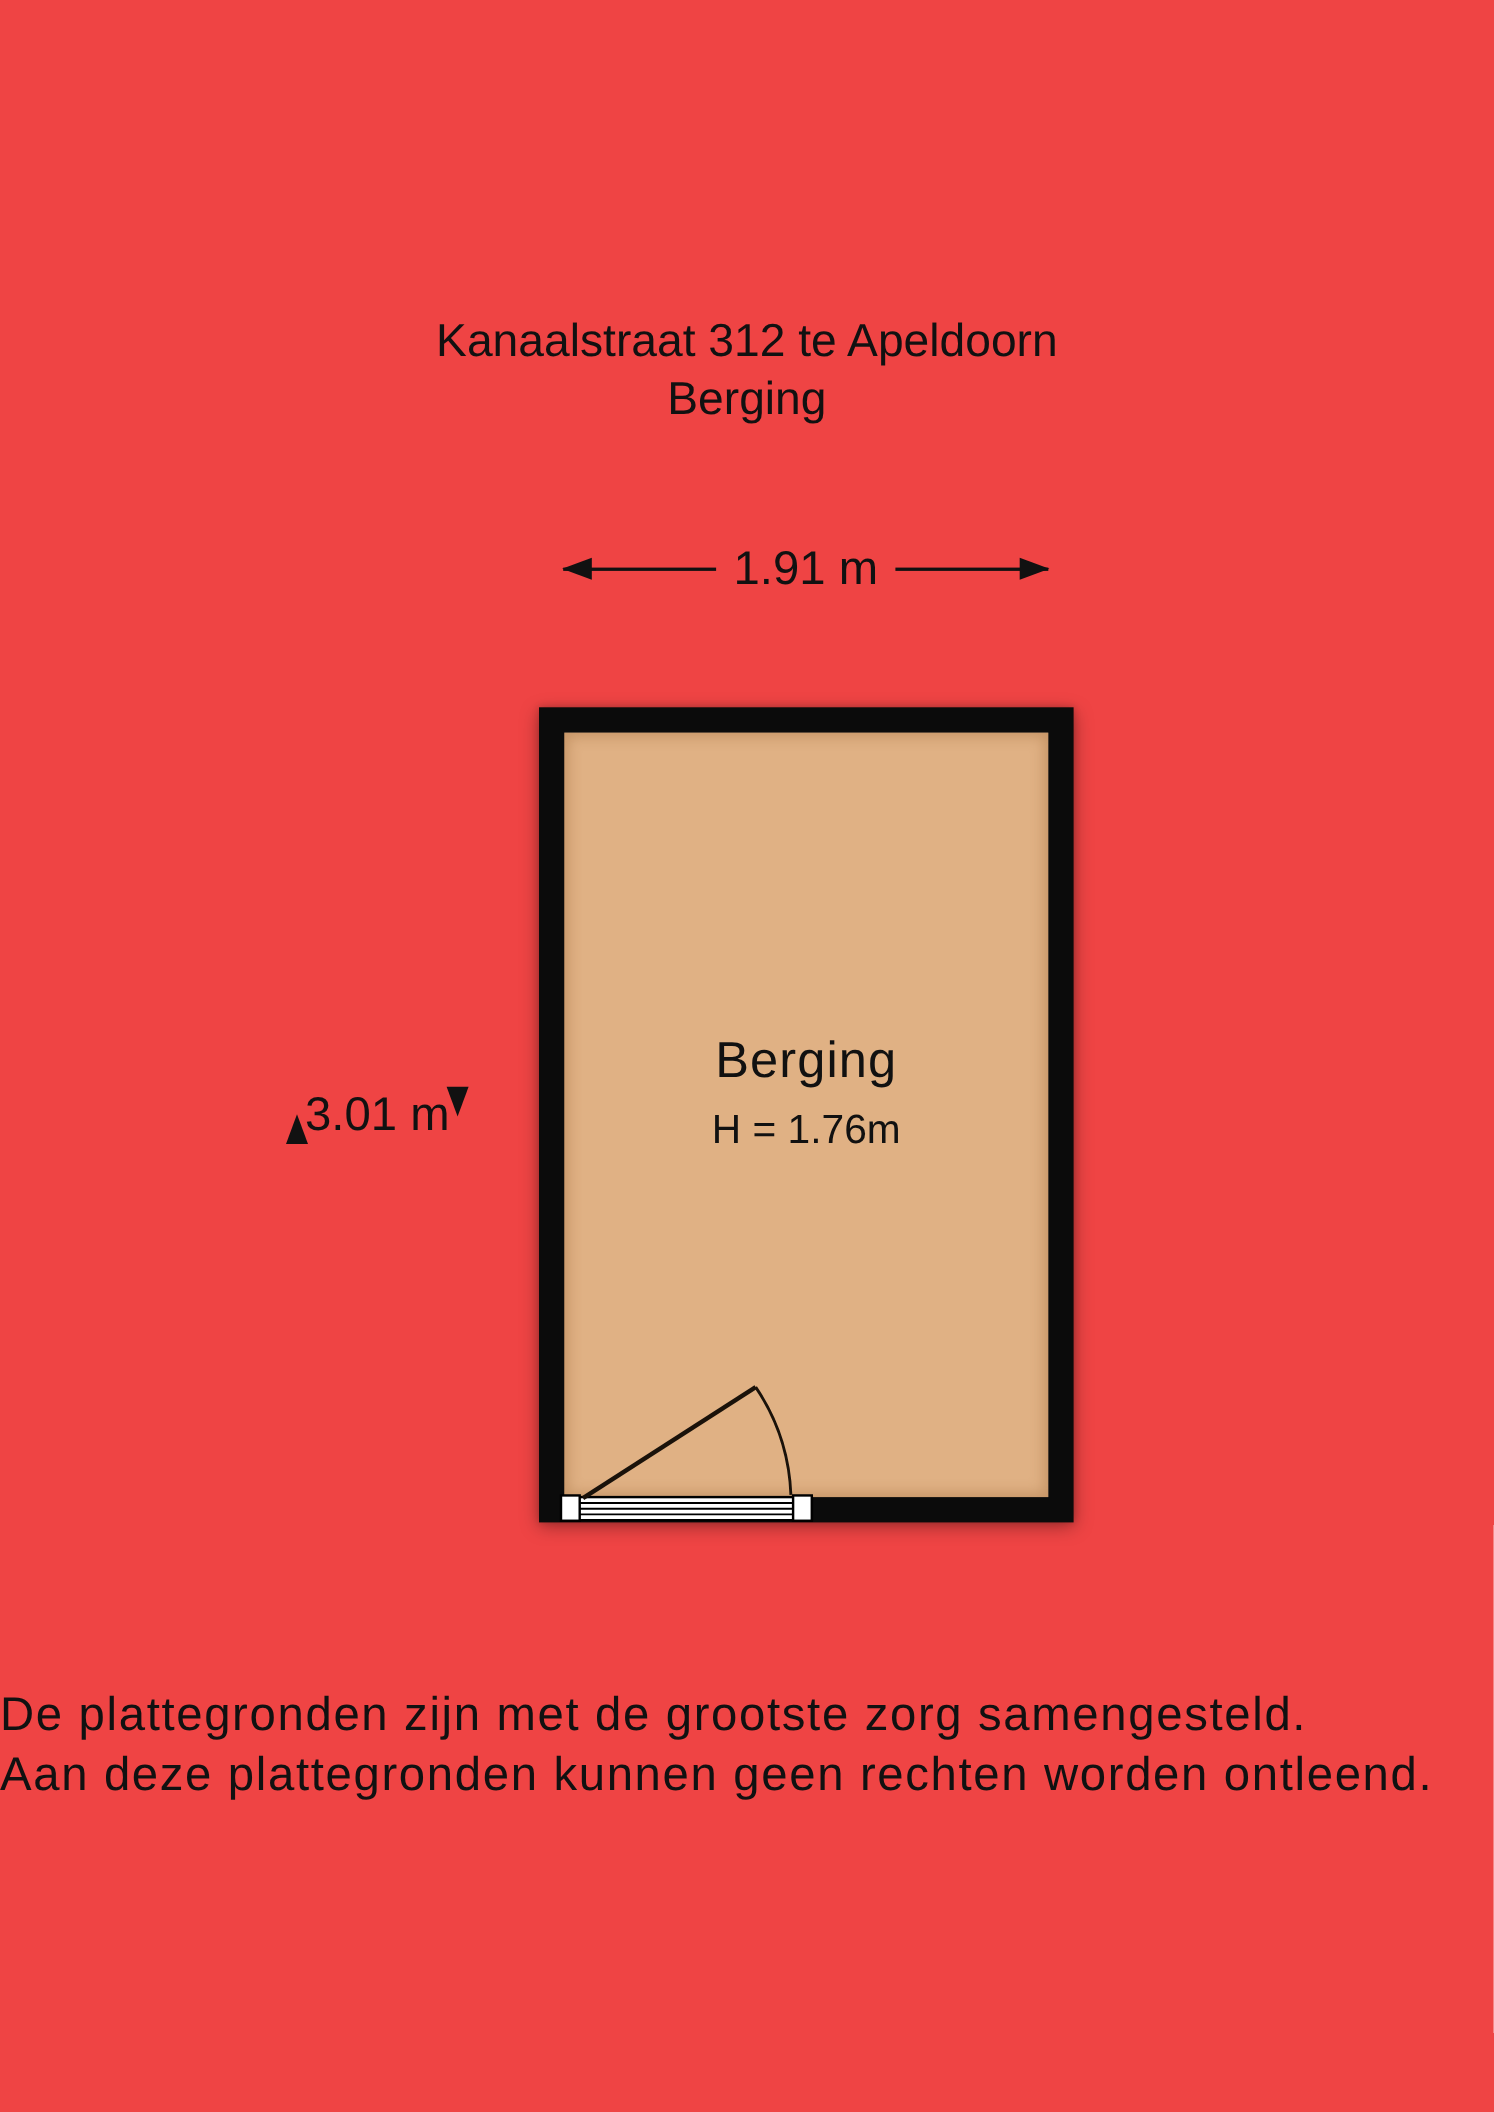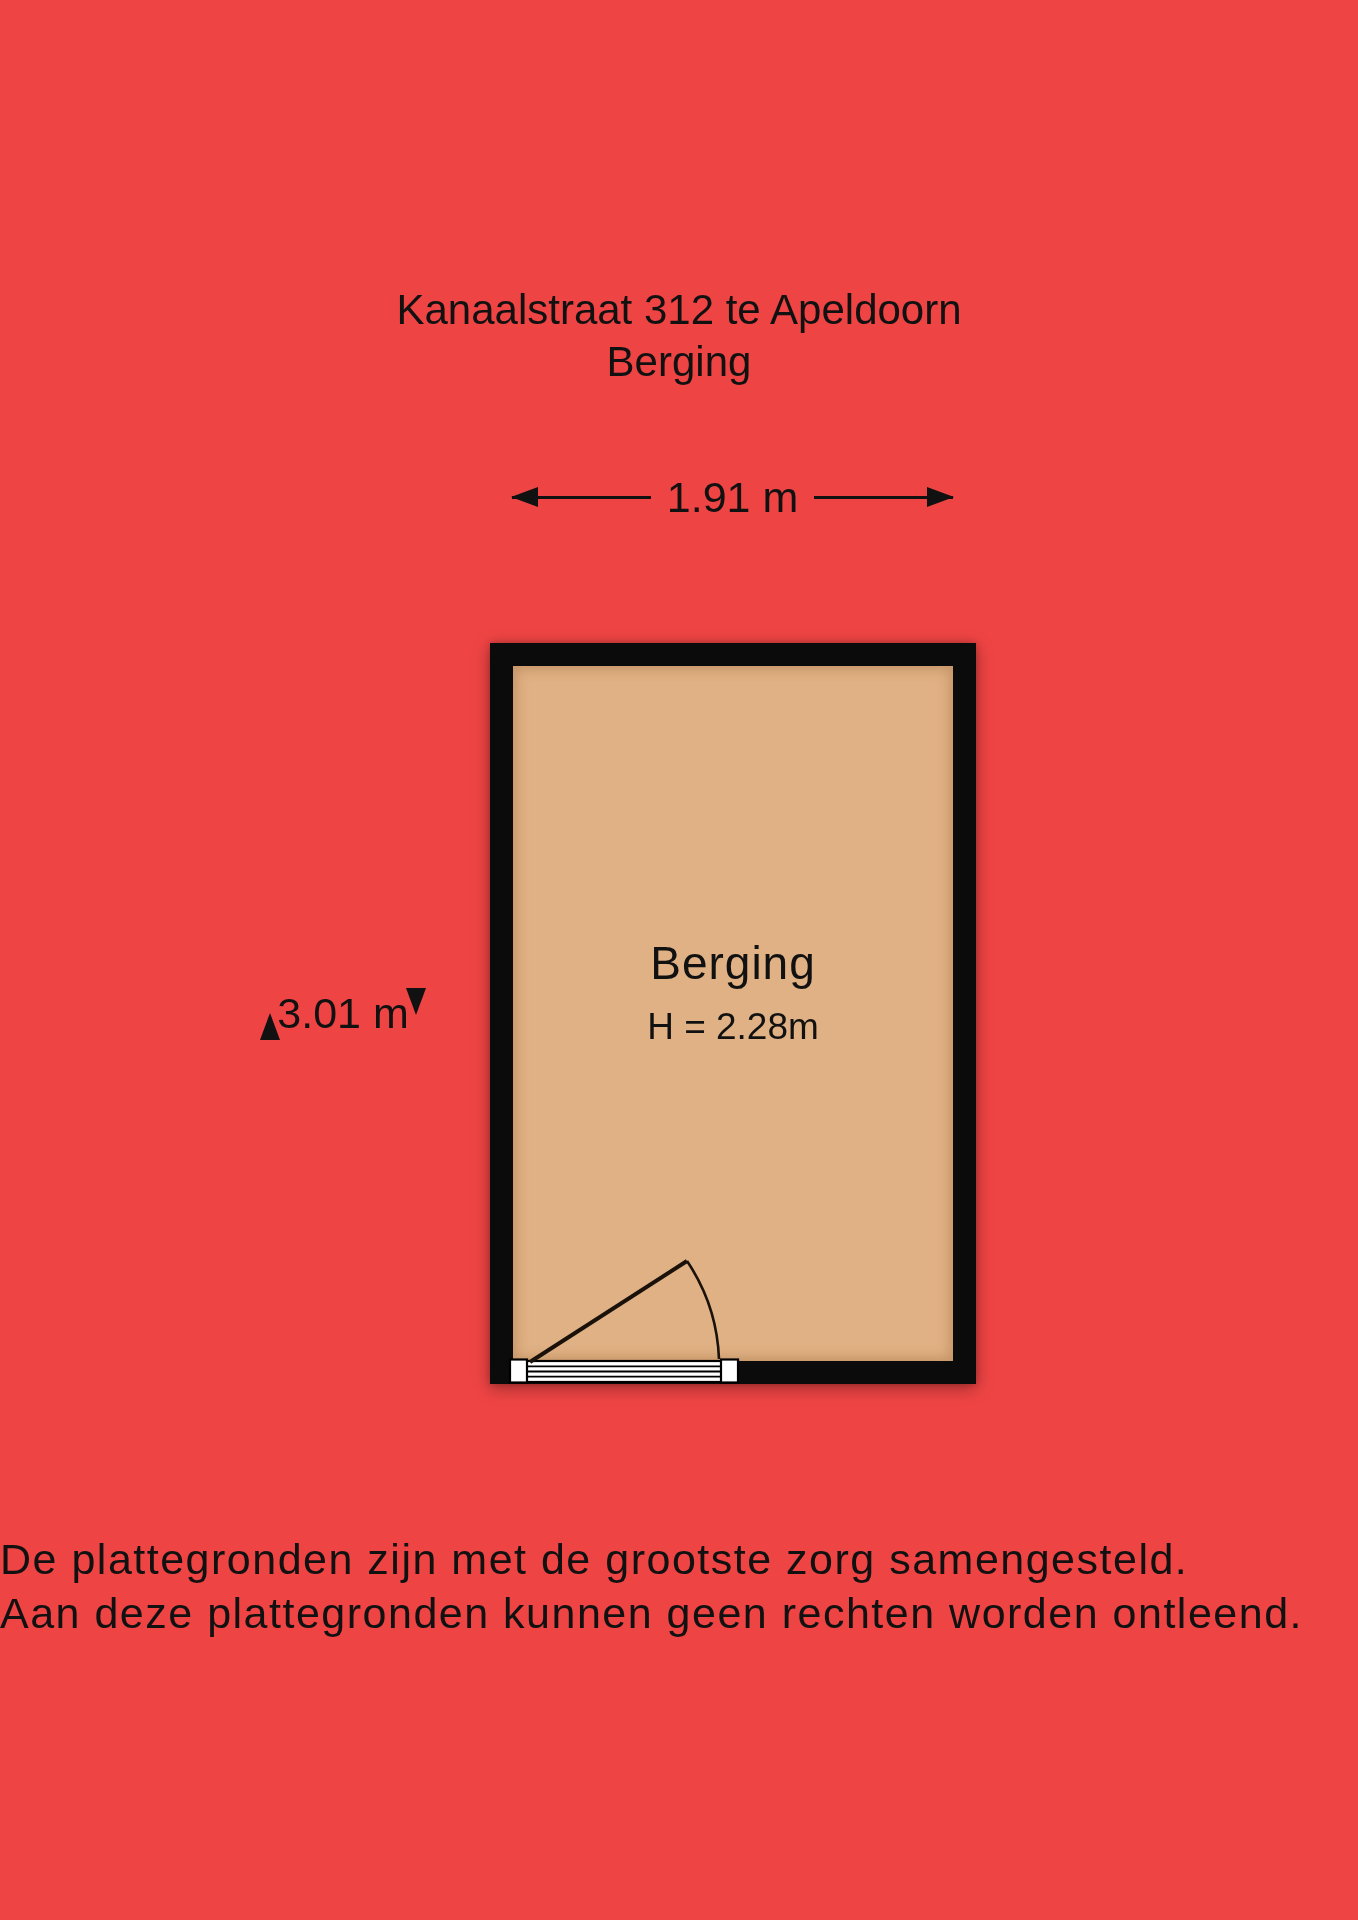--- a/index.html
+++ b/index.html
@@ -13,21 +13,21 @@
   }
 
   
   .title-block {
     position:absolute; top:284px; left:0; width:100%;
     text-align:center; font-size:42px; line-height:52px;
   }
 
   
   .dim-h {
-    position:absolute; left:512px; top:469px; width:441px; height:56px;
+    position:absolute; left:512px; top:489px; width:441px; height:56px;
     display:flex; align-items:center;
   }
   .dim-h .dim-line { flex:1; height:3px; background:#111; position:relative; }
   .dim-h .dim-line.left::before {
     content:""; position:absolute; left:-1px; top:50%; transform:translateY(-50%);
     border-top:10px solid transparent; border-bottom:10px solid transparent;
     border-right:27px solid #111;
   }
   .dim-h .dim-line.right::after {
     content:""; position:absolute; right:-1px; top:50%; transform:translateY(-50%);
@@ -98,21 +98,21 @@
   <div class="dim-v">
     <div class="dim-line top"></div>
     <div class="dim-label">3.01 m</div>
     <div class="dim-line bottom"></div>
   </div>
 
   <div class="room">
     <div class="room-floor">
       <div class="room-label">
         <div class="room-name">Berging</div>
-        <div class="room-ceiling">H = 2.28m</div>
+        <div class="room-ceiling">H = 1.76m</div>
       </div>
     </div>
   </div>
 
   <svg class="door-svg" viewBox="0 0 260 150">
 
     <rect x="11" y="116" width="227" height="21" fill="#ffffff" stroke="#000000" stroke-width="2.2"></rect>
     <g stroke="#000000" stroke-width="1.8">
       <line x1="12" y1="121.3" x2="237" y2="121.3"></line>
       <line x1="12" y1="126.5" x2="237" y2="126.5"></line>

